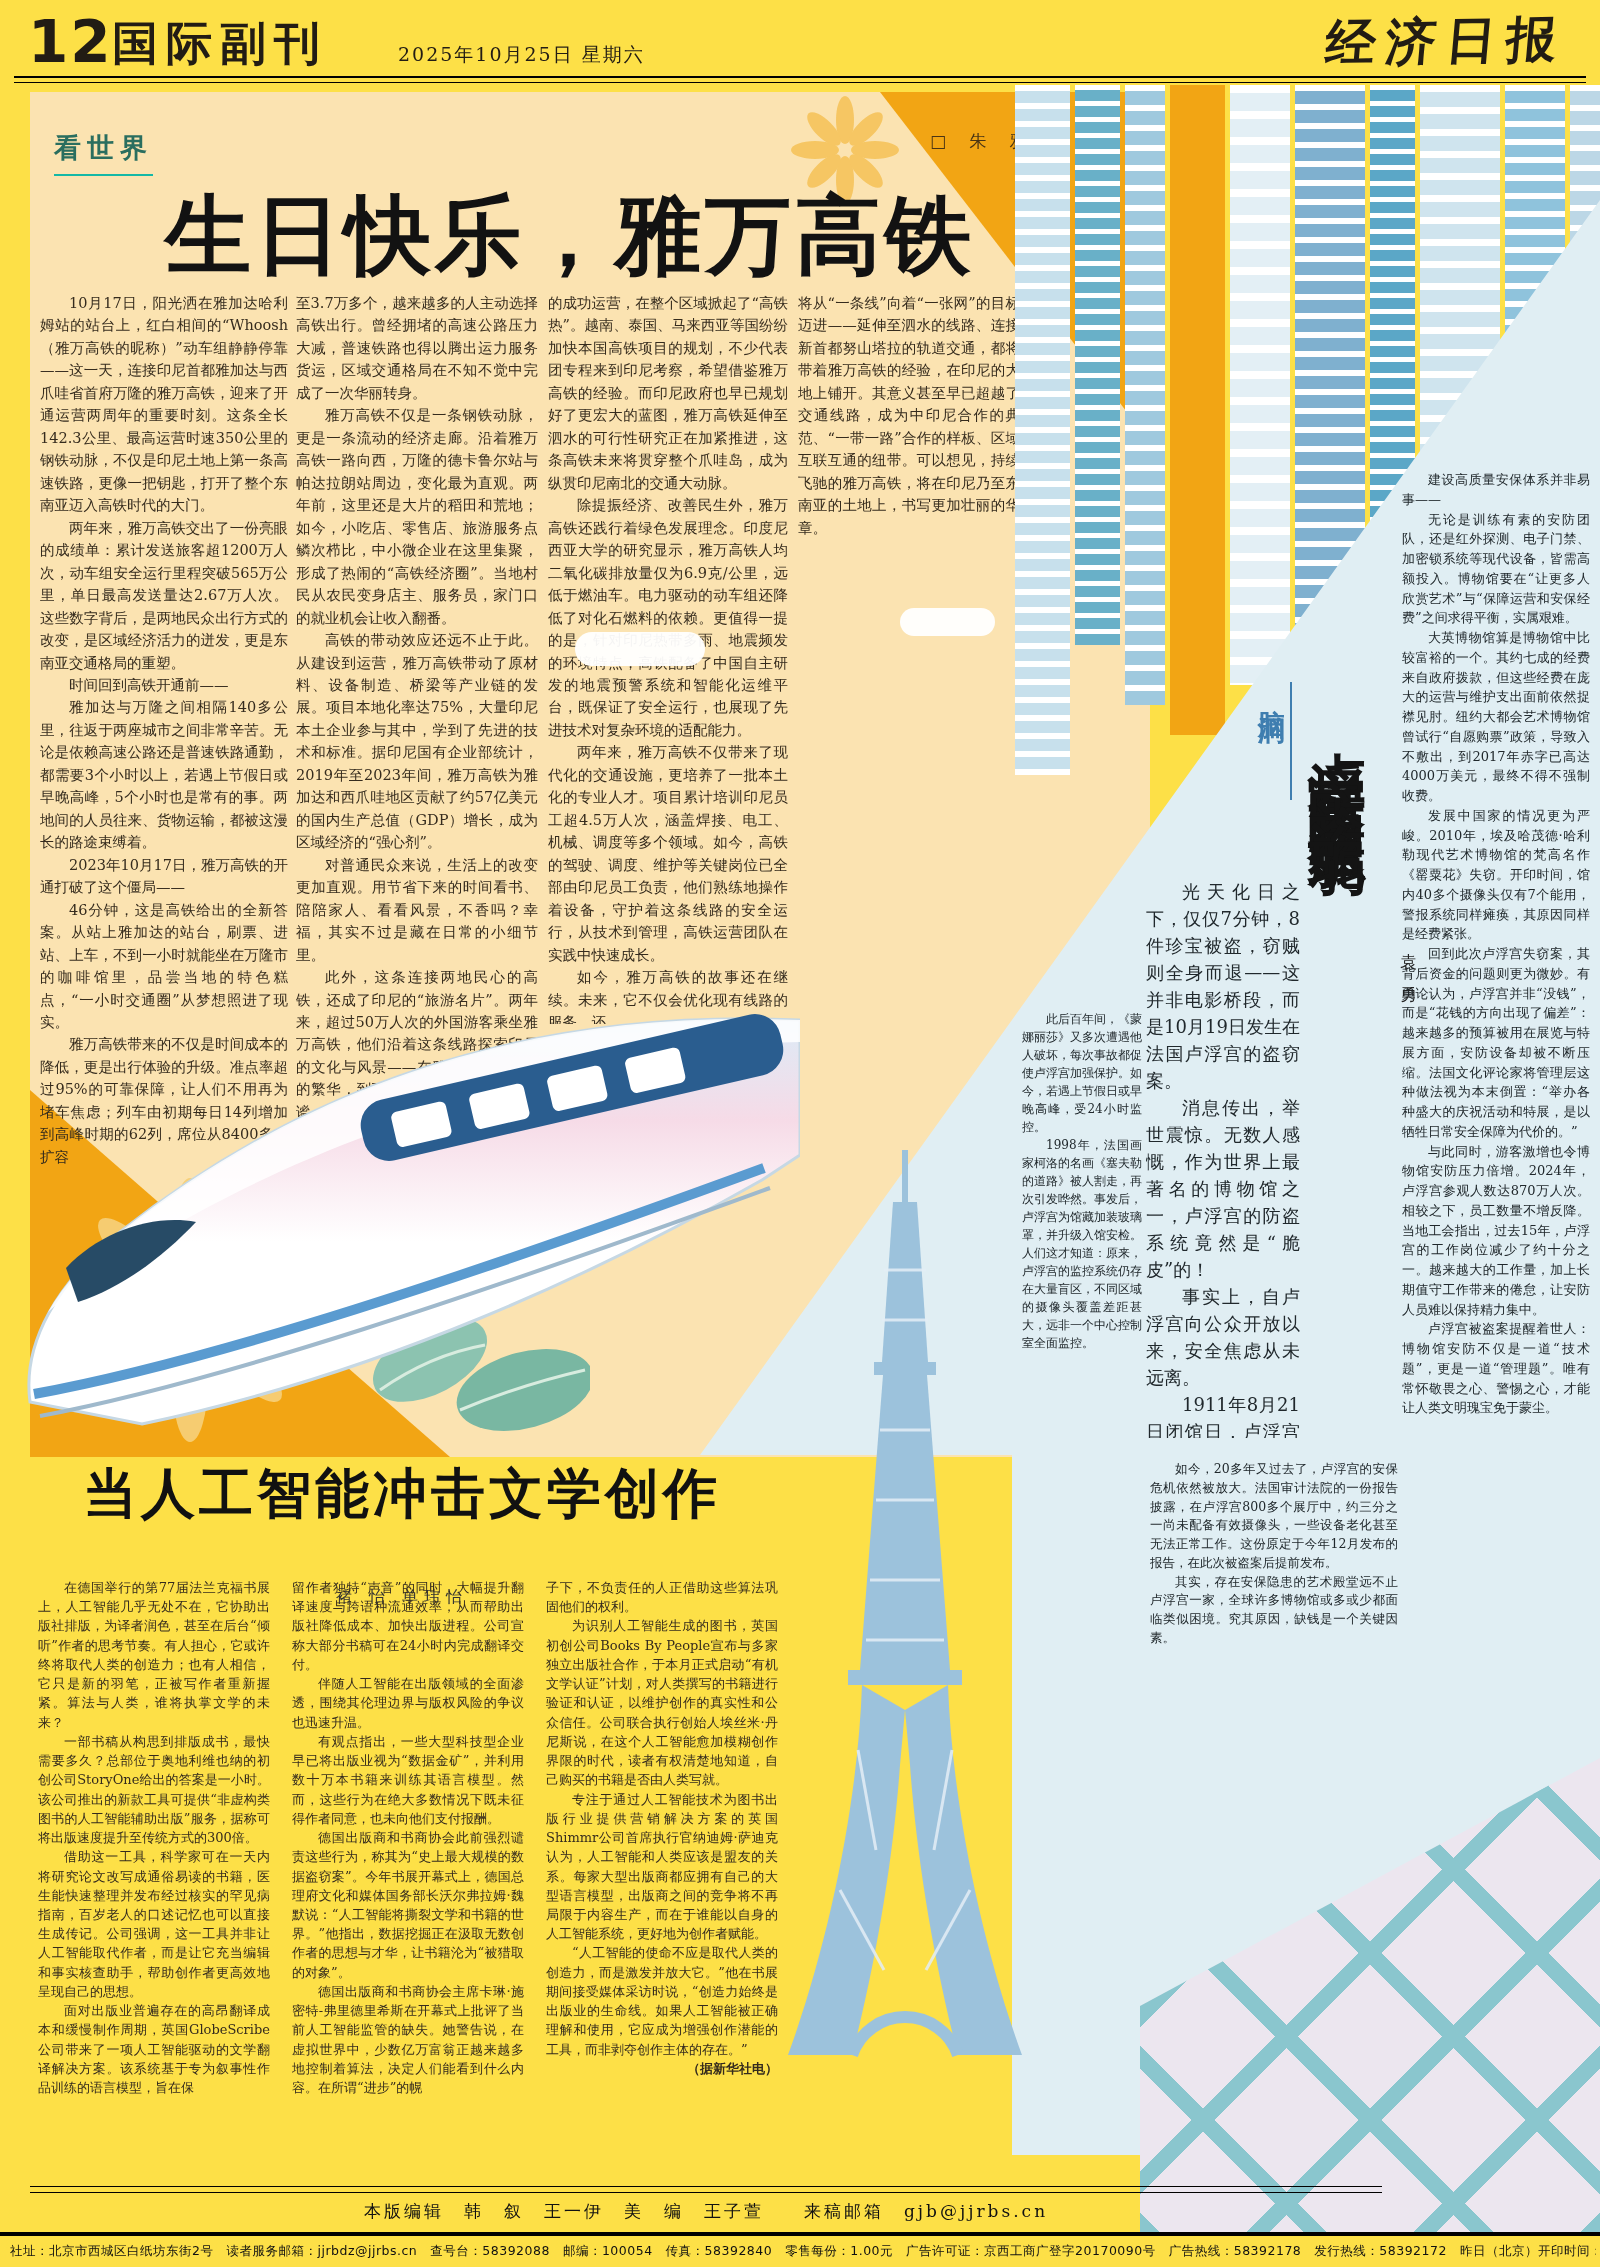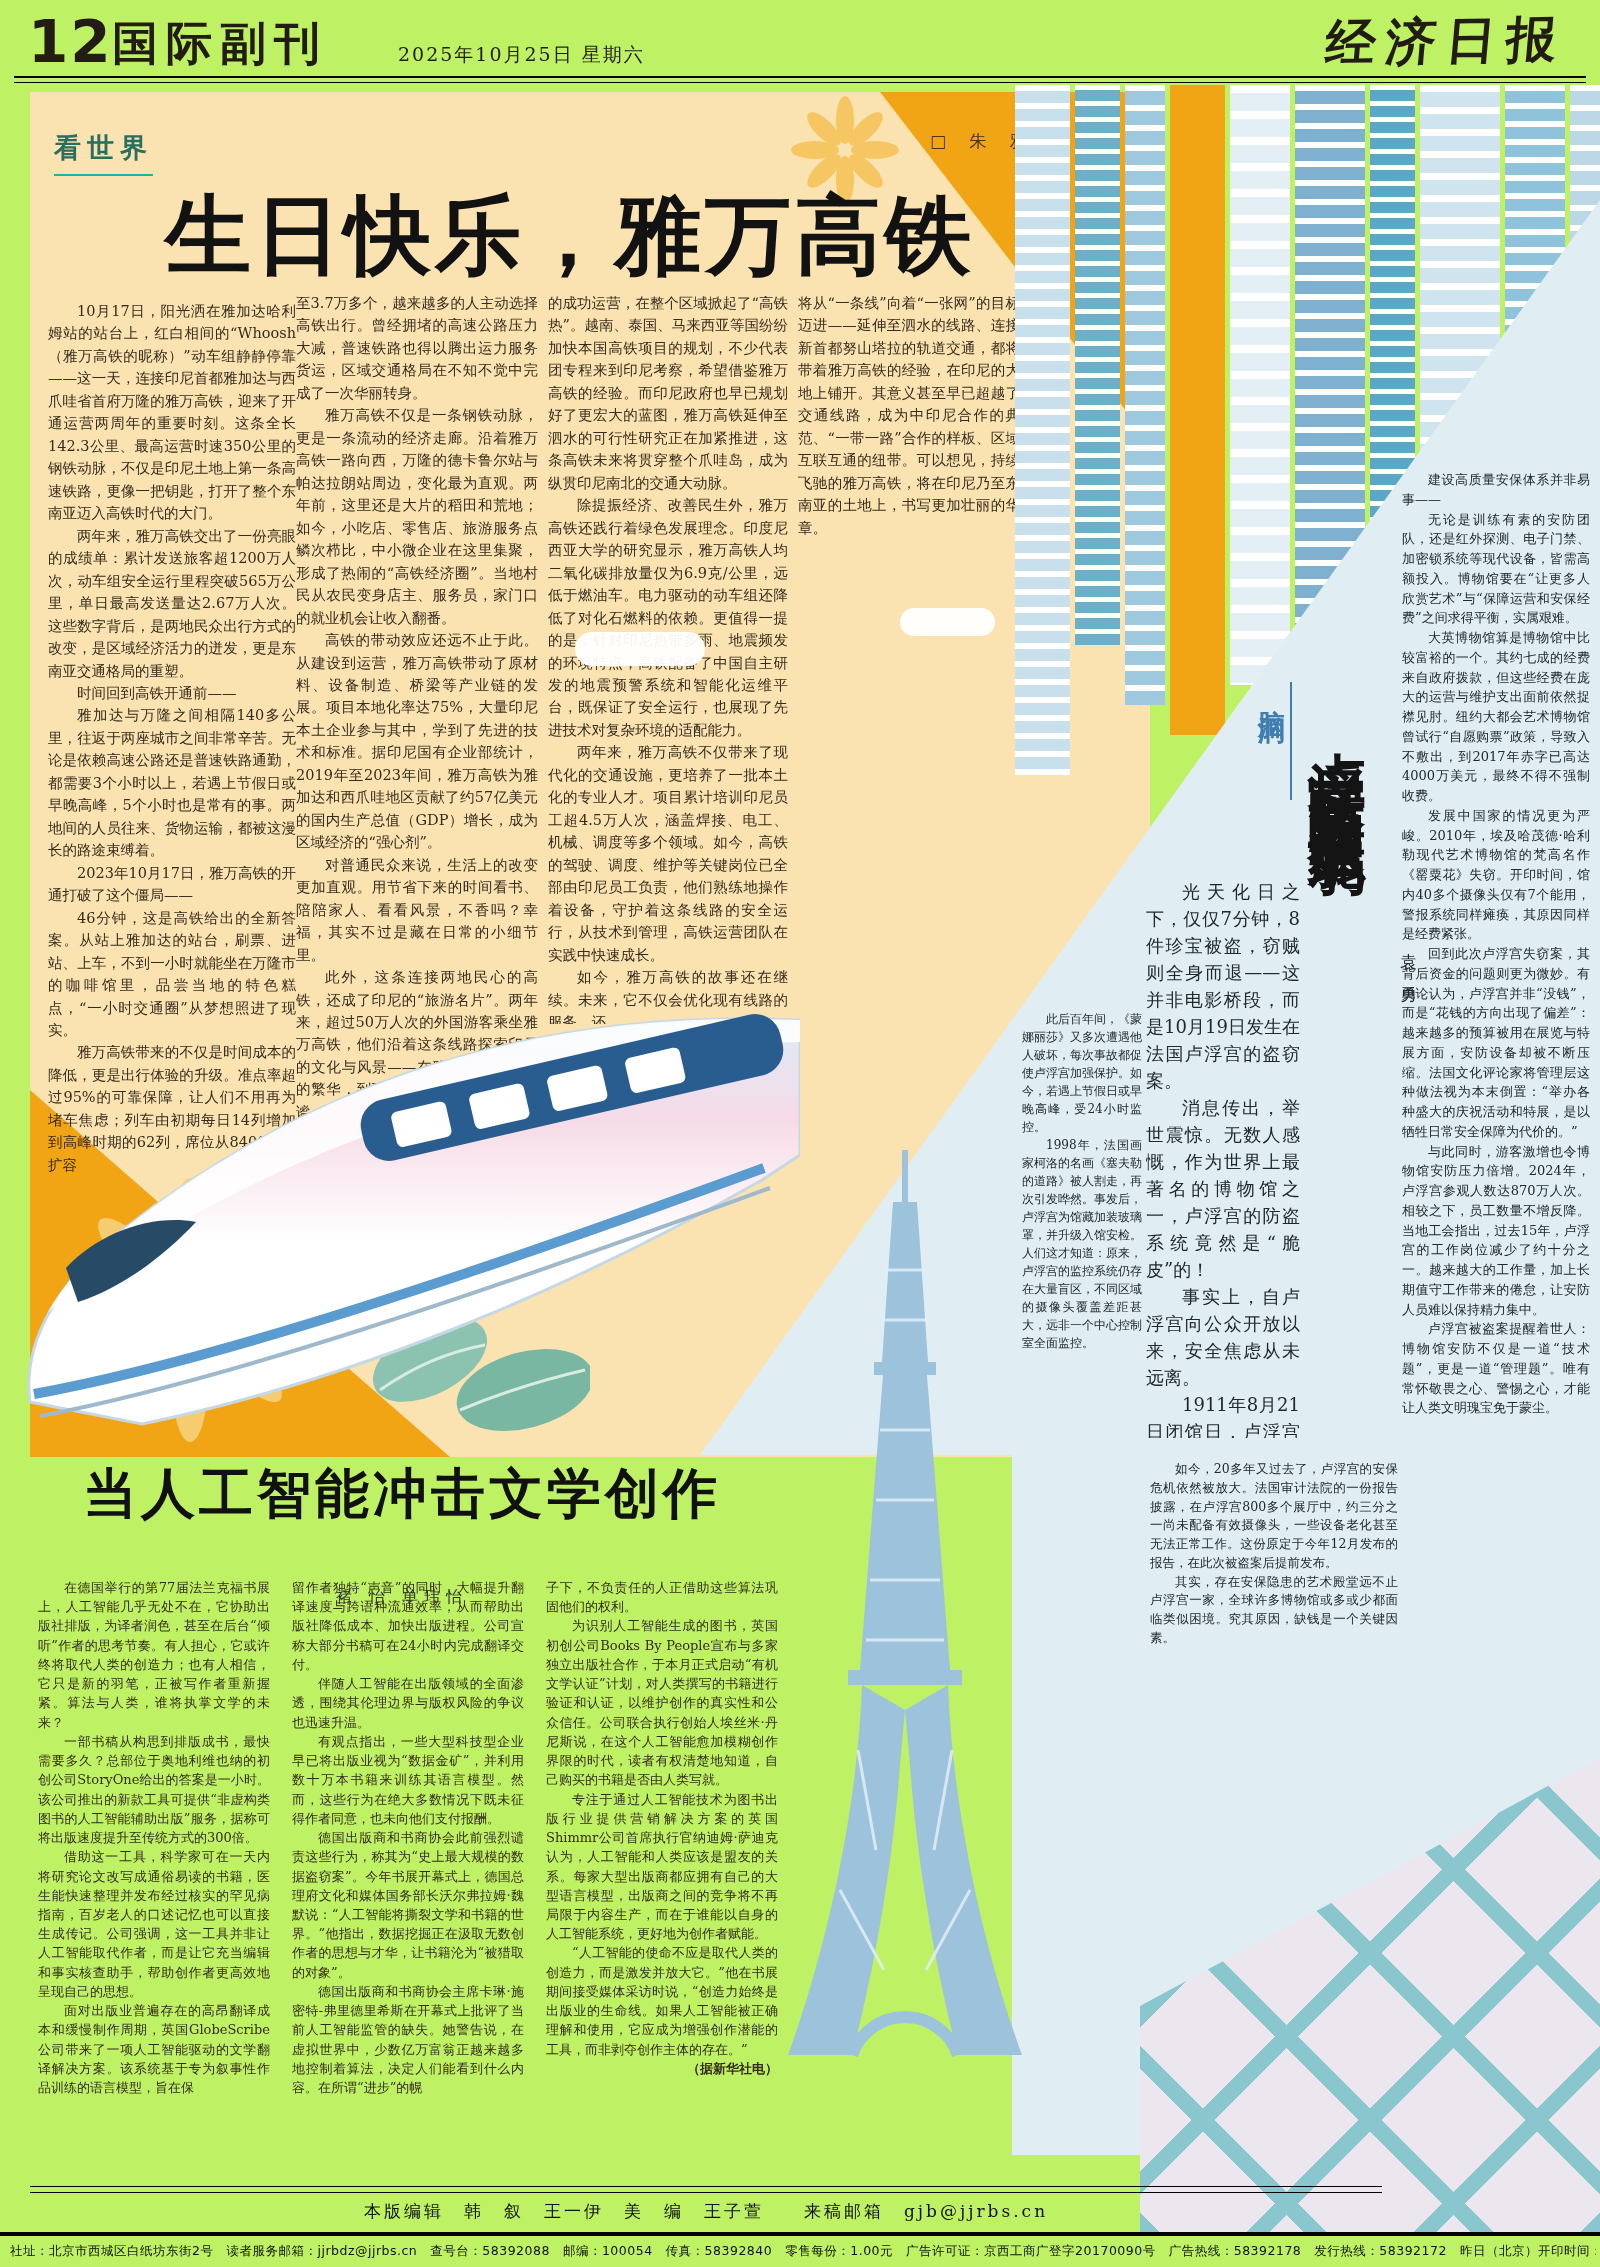--- a/index.html
+++ b/index.html
@@ -1,36 +1,36 @@
 <!DOCTYPE html>
 <html><head>
 <meta charset="utf-8">
 <style>
   html,body{margin:0;padding:0;background:#e8e8e8;}
-  .page{position:relative;width:1600px;height:2267px;background:#bef264;overflow:hidden;
+  .page{position:relative;width:1600px;height:2267px;background:#fde047;overflow:hidden;
         font-family:"DejaVu Sans","Liberation Sans",sans-serif;color:#221c14;}
   
   .hdr-num{position:absolute;left:28px;top:8px;font-size:58px;font-weight:900;letter-spacing:2px;}
   .hdr-sec{position:absolute;left:112px;top:13px;font-size:46px;font-weight:900;letter-spacing:8px;font-family:"DejaVu Serif","Liberation Serif",serif;}
   .hdr-date{position:absolute;left:398px;top:42px;font-size:19px;letter-spacing:2px;font-family:"DejaVu Serif","Liberation Serif",serif;}
   .hdr-logo{position:absolute;right:34px;top:8px;font-size:50px;font-weight:900;letter-spacing:10px;transform:skewX(-6deg) rotate(-1deg);font-family:"DejaVu Serif","Liberation Serif",serif;}
   .hdr-rule{position:absolute;left:14px;top:76px;width:1572px;height:4px;border-top:2px solid #000;border-bottom:1px solid #000;}
   
   .cream{position:absolute;left:30px;top:92px;width:1120px;height:1365px;background:#fbe3b1;}
   .tri-tr{position:absolute;left:880px;top:92px;width:270px;height:350px;background:#f2a514;clip-path:polygon(0 0,100% 0,100% 100%);}
   .tri-bl{position:absolute;left:30px;top:1090px;width:420px;height:367px;background:#f2a514;clip-path:polygon(0 0,100% 100%,0 100%);}
   .kicker{position:absolute;left:54px;top:130px;font-size:27px;font-weight:700;color:#2a6e5f;letter-spacing:6px;
           border-bottom:2px solid #14b8a6;padding-bottom:8px;font-family:"DejaVu Serif","Liberation Serif",serif;}
   .main-title{position:absolute;left:110px;top:178px;width:920px;text-align:center;font-size:86px;font-weight:900;letter-spacing:4px;color:#121212;}
   .byline{position:absolute;left:930px;top:130px;font-size:17px;letter-spacing:9px;color:#4a3414;font-family:"DejaVu Serif","Liberation Serif",serif;}
   .bodycol{position:absolute;text-align:justify;overflow:hidden;color:#352b1d;font-family:"DejaVu Serif","Liberation Serif",serif;}
   .bodycol p{margin:0;text-indent:2em;}
   .bodycol p.cont{text-indent:0;}
   .mcol{font-size:14.5px;line-height:1.55;}
-  #m-col1{left:48px;top:292px;width:248px;height:952px;margin-top:8px;}
+  #m-col1{left:40px;top:292px;width:248px;height:952px;}
   #m-col2{left:296px;top:292px;width:242px;height:1012px;}
   #m-col3{left:548px;top:292px;width:240px;height:732px;}
   #m-col4{left:798px;top:292px;width:222px;height:330px;}
   
   .sky{position:absolute;left:1005px;top:85px;width:595px;height:720px;overflow:hidden;}
   .bld{position:absolute;top:0;}
   
   .blue-region{position:absolute;left:0;top:0;width:1600px;height:2267px;background:#e0eef3;
     clip-path:polygon(1600px 200px,1600px 2155px,1012px 2155px,1012px 1455px,700px 1455px);}
   

